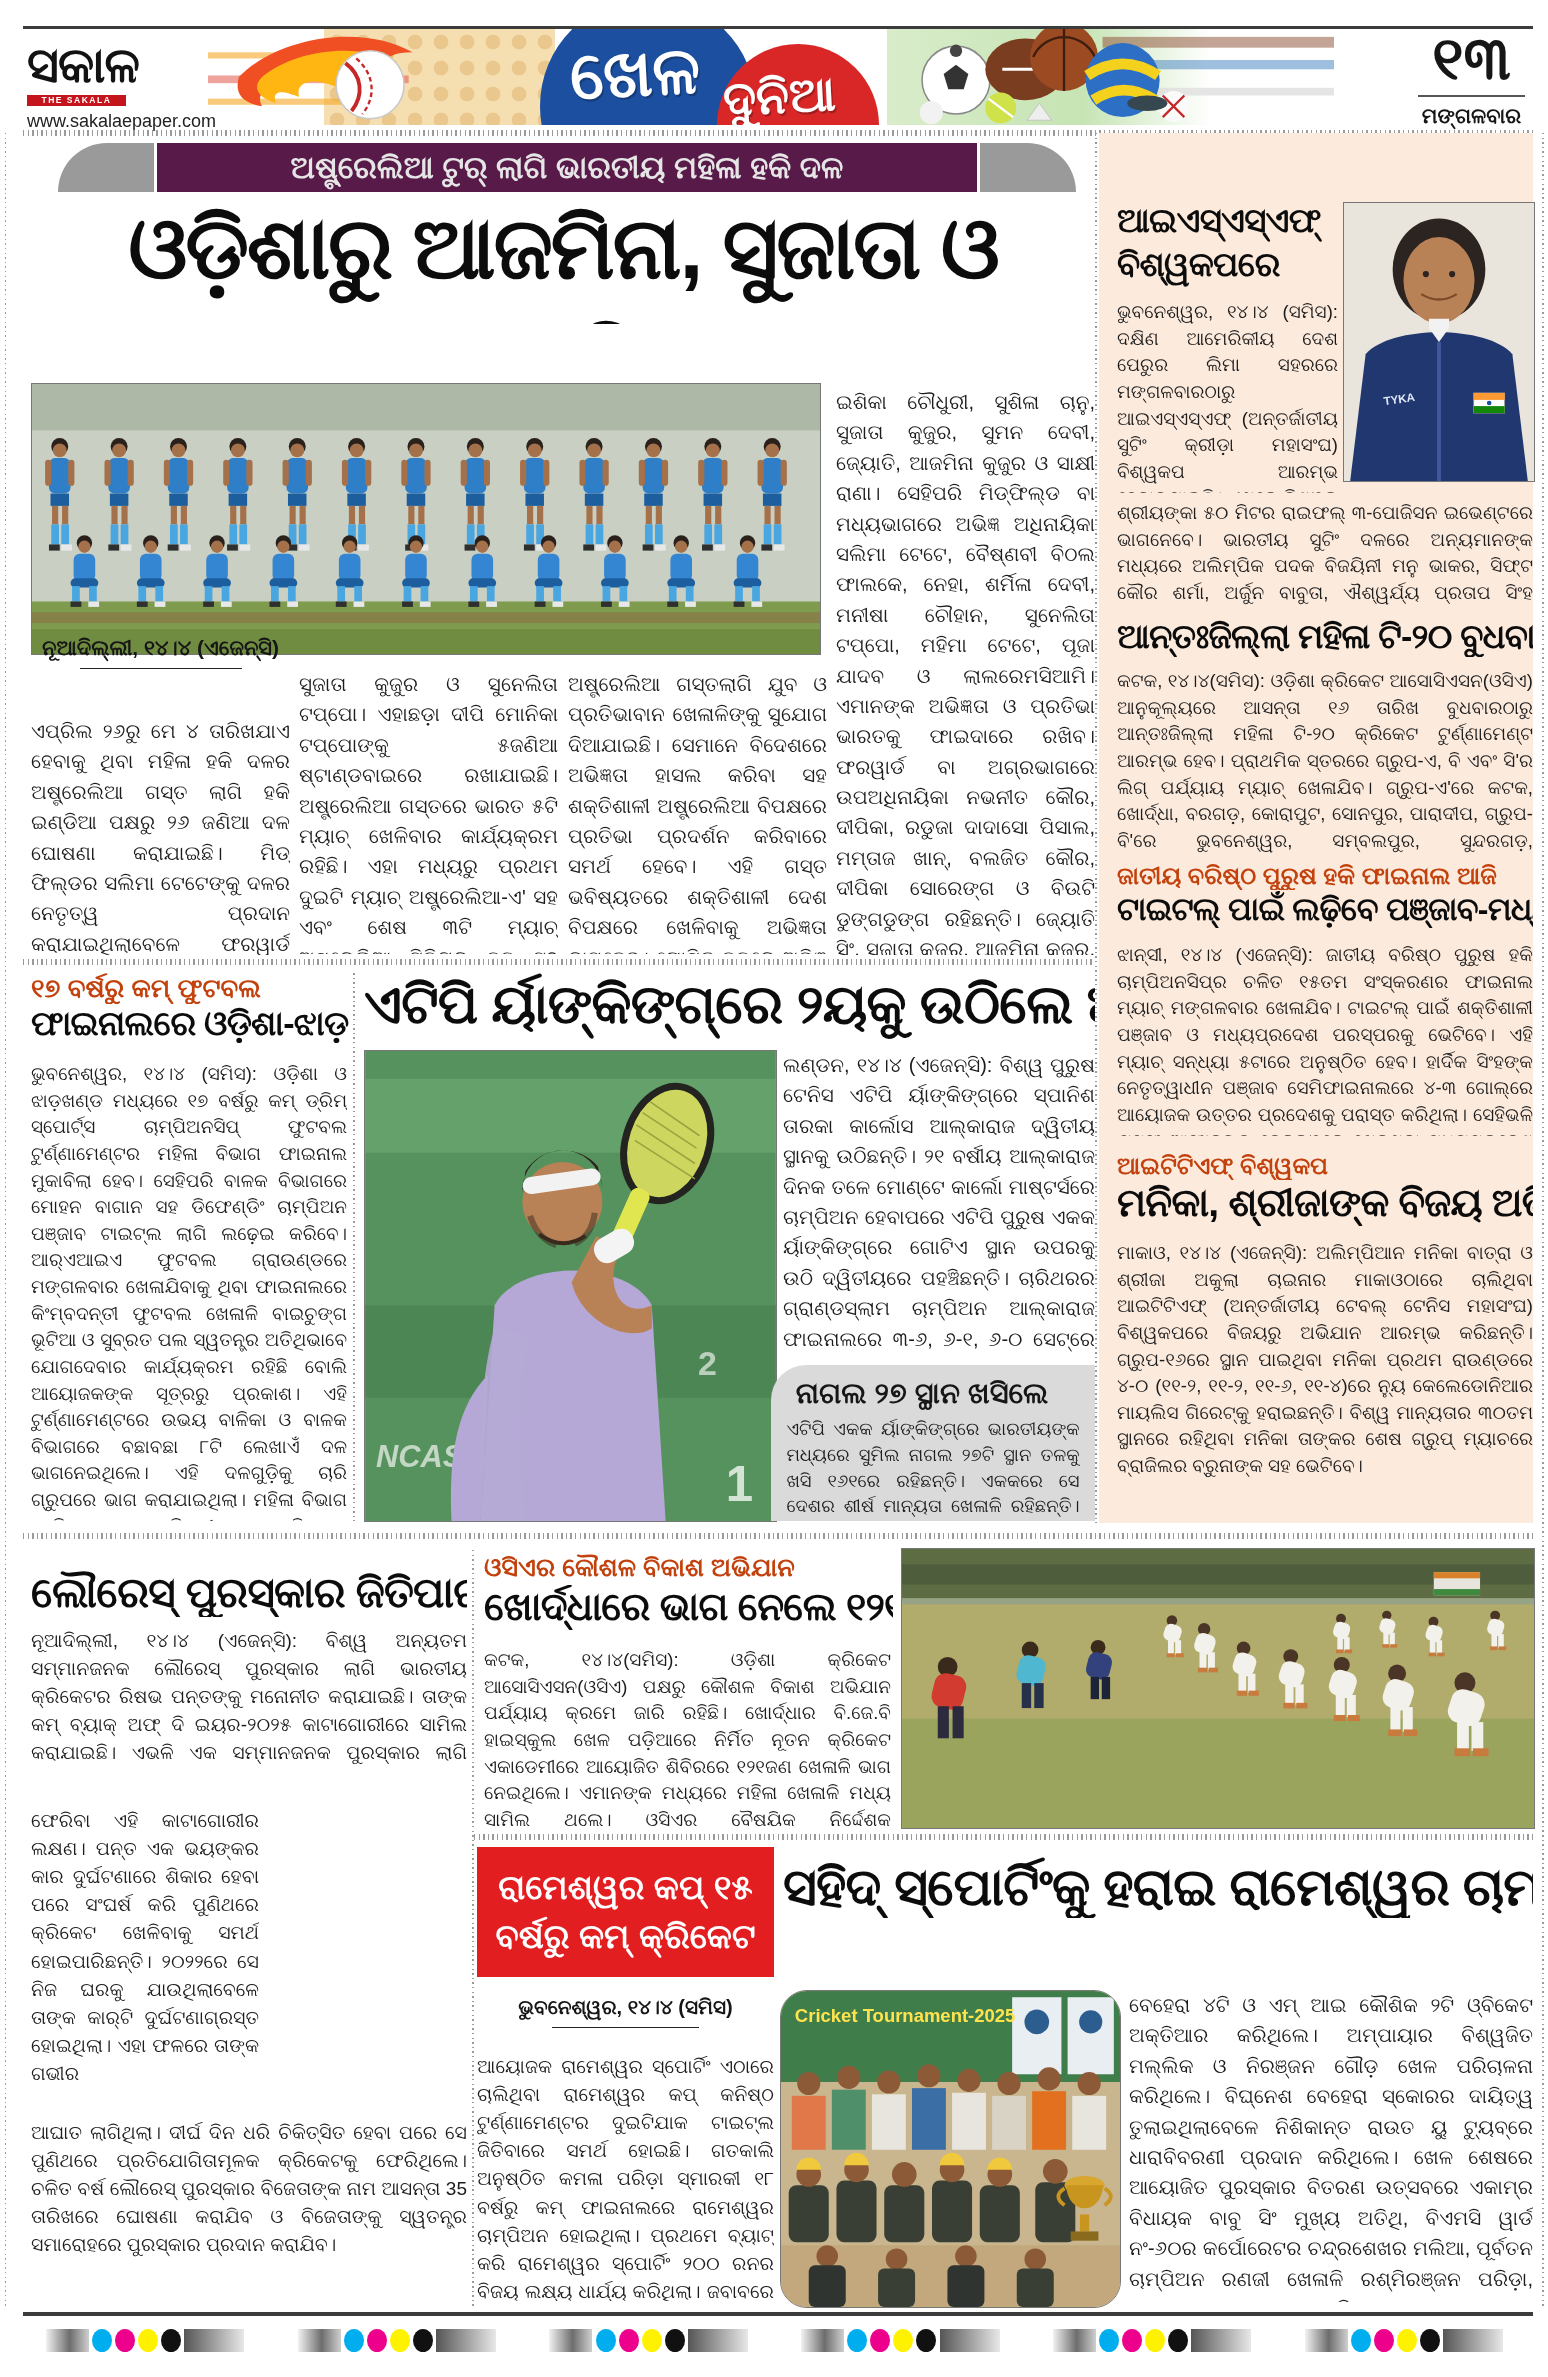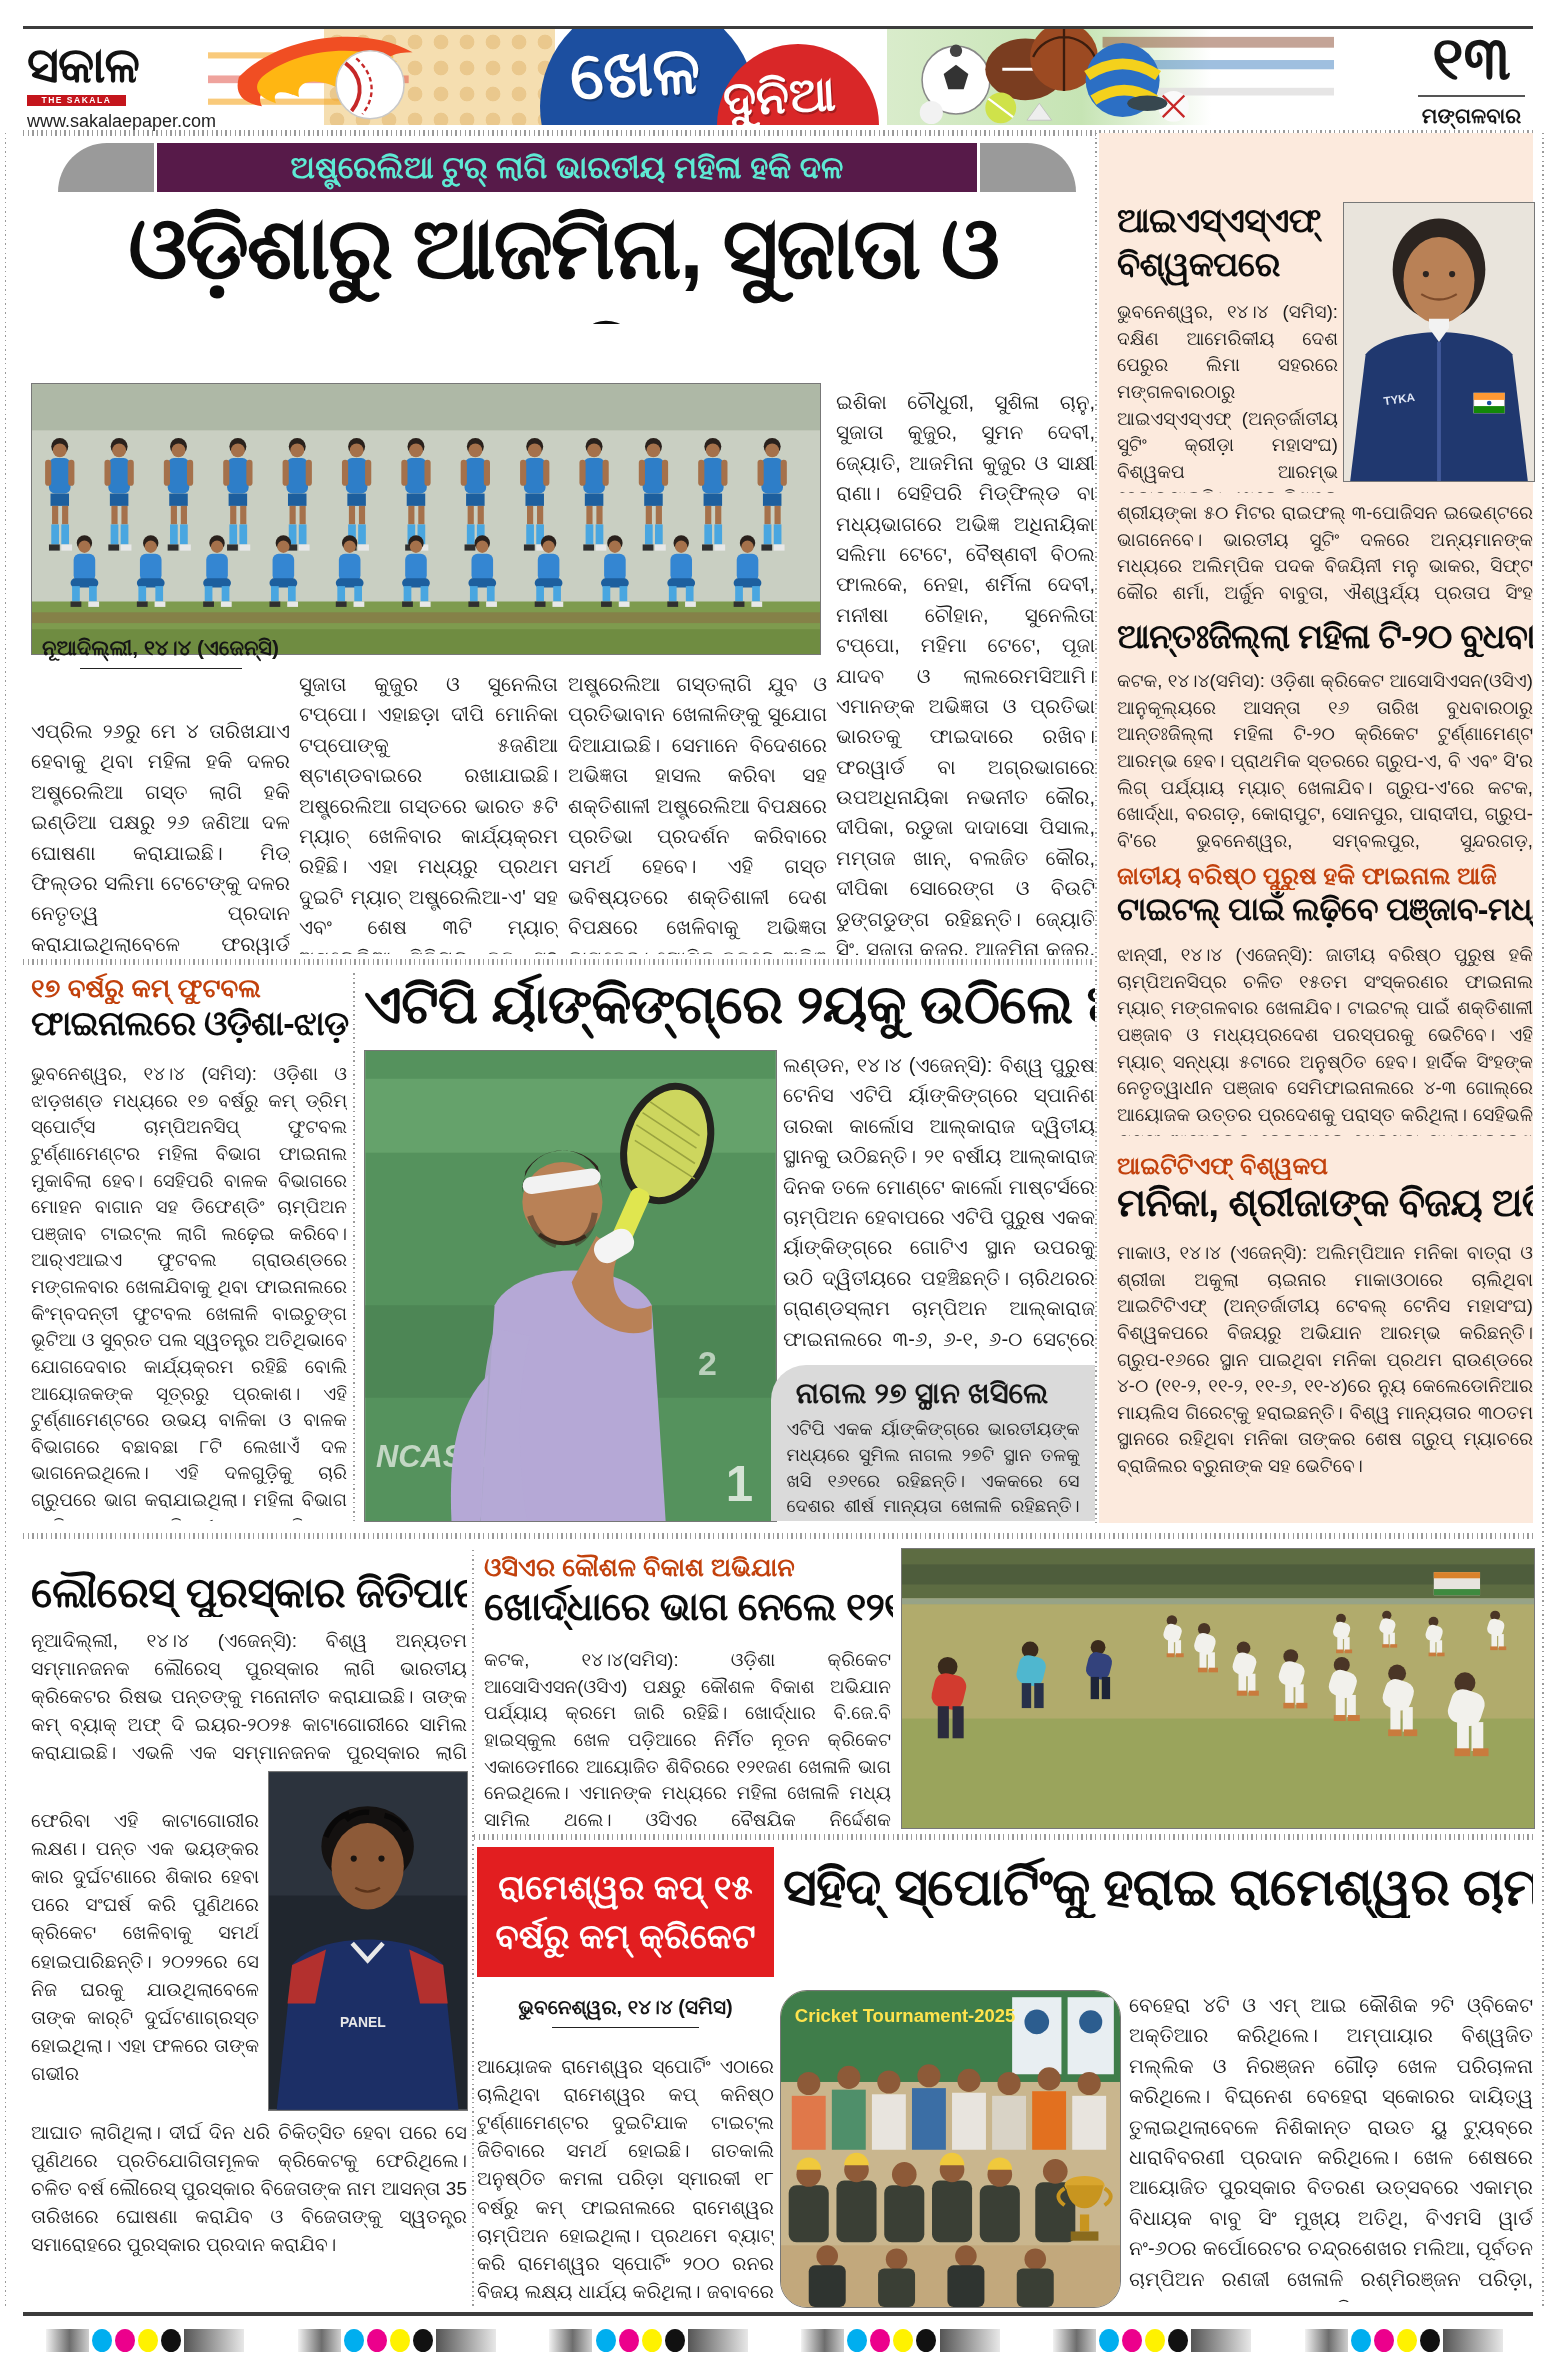--- a/index.html
+++ b/index.html
@@ -16,21 +16,21 @@
   .hl-xl{font-size:54px;white-space:nowrap;overflow:hidden;}
   .hl-md{font-size:32px;line-height:1.28;overflow:hidden;}
   .kick{font-size:24px;font-weight:700;color:#c2410c;white-space:nowrap;overflow:hidden;}
   .dotted-h{background:repeating-linear-gradient(90deg,#9a9a9a 0 1.5px,transparent 1.5px 4.6px);height:6.2px;}
   .dotted-v{background:repeating-linear-gradient(180deg,#9a9a9a 0 1.5px,transparent 1.5px 4.6px);width:1.5px;}
   .news-photo{border:0.8px solid #777;overflow:hidden;background:#ccc;}
   .dateline{font-size:21px;font-weight:700;text-align:center;}
   .dl-rule{height:1.5px;background:#222;margin:7.7px auto 0 auto;width:162px;}
   .kicker-wrap{background:transparent;}
   .kicker-purple{position:absolute;left:99px;right:99px;top:0;bottom:0;background:#571a49;
-    display:flex;align-items:center;justify-content:center;color:#5eead4;font-size:31px;font-weight:700;}
+    display:flex;align-items:center;justify-content:center;color:#e5e5e5;font-size:31px;font-weight:700;}
   .kicker-end{position:absolute;top:0;bottom:0;width:96px;background:#9a9a9a;}
   .kicker-end.l{left:0;border-top-left-radius:73px;}
   .kicker-end.r{right:0;border-top-right-radius:73px;}
   .graybox{background:#dadada;border-top-left-radius:35px;padding:10.8px 15.4px;box-sizing:border-box;}
   .graybox .t{font-size:29px;font-weight:800;margin:1.5px 0 6.2px 9.3px;}
   .redbox{background:#e21e20;color:#fff;display:flex;align-items:center;justify-content:center;
     flex-direction:column;font-size:34px;font-weight:800;line-height:1.45;text-align:center;}
   .regbar{display:flex;align-items:center;gap:3.1px;}
   .regbar .gs{height:23px;width:43px;background:linear-gradient(90deg,#f2f2f2,#6d6d6d 55%,#cfcfcf);}
   .regbar .gs2{height:23px;width:60px;background:linear-gradient(90deg,#555,#e8e8e8);}
@@ -270,37 +270,20 @@
     <div class="t">ନାଗଲ ୨୭ ସ୍ଥାନ ଖସିଲେ</div>
     <div class="bt bt23" style="height:100px;">ଏଟିପି ଏକକ ର୍ୟାଙ୍କିଙ୍ଗ୍‌ରେ ଭାରତୀୟଙ୍କ ମଧ୍ୟରେ ସୁମିଲ ନାଗଲ ୨୭ଟି ସ୍ଥାନ ତଳକୁ ଖସି ୧୬୧ରେ ରହିଛନ୍ତି। ଏକକରେ ସେ ଦେଶର ଶୀର୍ଷ ମାନ୍ୟତା ଖେଳାଳି ରହିଛନ୍ତି। ମୁକୁନ୍ଦ ଶଶିକୁମାର ୪୫୫ତମ ଓ ଆର୍ଯ୍ୟନ ଶାହ ୪୬୭ତମ ସ୍ଥାନ ହାସଲ କରିଛନ୍ତି। ସେହିଭଳି ଡବଲ୍ସରେ ଯୁକି ଭାମ୍ବ୍ରୀ ୨୮ରୁ ୨୬ତମ ସ୍ଥାନକୁ ଉଠିଛନ୍ତି। ରୋହନ ବୋପାନ୍ନା ମଧ୍ୟ ୪ଟି ପାହାଚ ଉନ୍ନତି କରି ୩୯ତମ ସ୍ଥାନରେ ପହଞ୍ଚିଛନ୍ତି।</div>
   </div>
 
   <div class="abs dotted-h" style="left:23px;top:1533px;width:1510px;"></div>
 
   <div class="abs hl" style="left:31px;top:1569px;width:436px;font-size:42px;white-space:nowrap;overflow:hidden;">ଲୌରେସ୍ ପୁରସ୍କାର ଜିତିପାରନ୍ତି ପନ୍ତ</div>
   <div class="abs bt bt25" style="left:31px;top:1627px;width:436px;height:137px;">ନୂଆଦିଲ୍ଲୀ, ୧୪।୪ (ଏଜେନ୍ସି): ବିଶ୍ୱ ଅନ୍ୟତମ ସମ୍ମାନଜନକ ଲୌରେସ୍ ପୁରସ୍କାର ଲାଗି ଭାରତୀୟ କ୍ରିକେଟର ରିଷଭ ପନ୍ତଙ୍କୁ ମନୋନୀତ କରାଯାଇଛି। ତାଙ୍କ କମ୍ ବ୍ୟାକ୍ ଅଫ୍ ଦି ଇୟର-୨୦୨୫ କାଟାଗୋରୀରେ ସାମିଲ କରାଯାଇଛି। ଏଭଳି ଏକ ସମ୍ମାନଜନକ ପୁରସ୍କାର ଲାଗି ମନୋନୀତ ହେବା ଏକ ଗର୍ବର ବିଷୟ ବୋଲି କୁହାଯାଉଛି। କଠିନ ପରିସ୍ଥିତିର ସମ୍ମୁଖୀନ ହେବା ଓ ଏହା ମଧ୍ୟରେ ସଂଘର୍ଷ କରି ପୁଣିଥରେ ପ୍ରତିଯୋଗିତାମୂଳକ ଖେଳକୁ</div>
   <div class="abs bt bt25" style="left:31px;top:1771px;width:228px;height:338px;margin-top:36px;">ଫେରିବା ଏହି କାଟାଗୋରୀର ଲକ୍ଷଣ। ପନ୍ତ ଏକ ଭୟଙ୍କର କାର ଦୁର୍ଘଟଣାରେ ଶିକାର ହେବା ପରେ ସଂଘର୍ଷ କରି ପୁଣିଥରେ କ୍ରିକେଟ ଖେଳିବାକୁ ସମର୍ଥ ହୋଇପାରିଛନ୍ତି। ୨୦୨୨ରେ ସେ ନିଜ ଘରକୁ ଯାଉଥିଲାବେଳେ ତାଙ୍କ କାର୍‌ଟି ଦୁର୍ଘଟଣାଗ୍ରସ୍ତ ହୋଇଥିଲା। ଏହା ଫଳରେ ତାଙ୍କ ଗଭୀର</div>
 
-  <div class="abs news-photo" style="left:268px;top:1771px;width:198px;height:338px;">
-    <svg width="198" height="338" viewBox="0 0 257 438">
-      <rect width="257" height="438" fill="#20262e"></rect>
-      <rect width="257" height="160" fill="#2c333d"></rect>
-      <ellipse cx="128" cy="96" rx="60" ry="52" fill="#141110"></ellipse>
-      <path d="M74,84 q10,-26 30,-30 M100,62 q14,-12 30,-10 M150,56 q18,4 28,20" stroke="#090808" stroke-width="7" fill="none"></path>
-      <ellipse cx="128" cy="122" rx="47" ry="56" fill="#8d5a38"></ellipse>
-      <circle cx="110" cy="112" r="4" fill="#1a1410"></circle>
-        <circle cx="146" cy="112" r="4" fill="#1a1410"></circle>
-      <path d="M112,150 q16,10 32,0" stroke="#5c3319" stroke-width="3" fill="none"></path>
-      <path d="M10,438 L30,250 C64,206 192,206 226,250 L246,438 Z" fill="#1c2f66"></path>
-      <path d="M30,250 L74,230 L60,300 L24,300 Z" fill="#b3302e"></path>
-      <path d="M226,250 L182,230 L196,300 L232,300 Z" fill="#b3302e"></path>
-      <path d="M108,222 L128,244 L148,222" stroke="#e8e8e8" stroke-width="6" fill="none"></path>
-      <text x="92" y="330" font-size="18" font-weight="bold" fill="#e8e8e8">PANEL</text>
-    </svg>
-  </div>
 
   <div class="abs bt bt25" style="left:31px;top:2119px;width:436px;height:182px;">ଆଘାତ ଲାଗିଥିଲା। ଦୀର୍ଘ ଦିନ ଧରି ଚିକିତ୍ସିତ ହେବା ପରେ ସେ ପୁଣିଥରେ ପ୍ରତିଯୋଗିତାମୂଳକ କ୍ରିକେଟକୁ ଫେରିଥିଲେ। ଚଳିତ ବର୍ଷ ଲୌରେସ୍ ପୁରସ୍କାର ବିଜେତାଙ୍କ ନାମ ଆସନ୍ତା 35 ତାରିଖରେ ଘୋଷଣା କରାଯିବ ଓ ବିଜେତାଙ୍କୁ ସ୍ୱତନ୍ତ୍ର ସମାରୋହରେ ପୁରସ୍କାର ପ୍ରଦାନ କରାଯିବ।</div>
 
   <div class="abs dotted-v" style="left:472px;top:1550px;height:756px;"></div>
 
   <div class="abs kick" style="left:484px;top:1553px;width:409px;font-size:25.4px;">ଓସିଏର କୌଶଳ ବିକାଶ ଅଭିଯାନ</div>
   <div class="abs hl" style="left:484px;top:1585px;width:409px;font-size:39px;white-space:nowrap;overflow:hidden;">ଖୋର୍ଦ୍ଧାରେ ଭାଗ ନେଲେ ୧୨୧ ଖେଳାଳି</div>
   <div class="abs bt bt24" style="left:484px;top:1647px;width:407px;height:179px;">କଟକ, ୧୪।୪(ସମିସ): ଓଡ଼ିଶା କ୍ରିକେଟ ଆସୋସିଏସନ(ଓସିଏ) ପକ୍ଷରୁ କୌଶଳ ବିକାଶ ଅଭିଯାନ ପର୍ଯ୍ୟାୟ କ୍ରମେ ଜାରି ରହିଛି। ଖୋର୍ଦ୍ଧାର ବି.ଜେ.ବି ହାଇସ୍କୁଲ ଖେଳ ପଡ଼ିଆରେ ନିର୍ମିତ ନୂତନ କ୍ରିକେଟ ଏକାଡେମୀରେ ଆୟୋଜିତ ଶିବିରରେ ୧୨୧ଜଣ ଖେଳାଳି ଭାଗ ନେଇଥିଲେ। ଏମାନଙ୍କ ମଧ୍ୟରେ ମହିଳା ଖେଳାଳି ମଧ୍ୟ ସାମିଲ ଥିଲେ। ଓସିଏର ବୈଷୟିକ ନିର୍ଦ୍ଦେଶକ ଭି.ଭେଙ୍କଟରାମ ଏହି ଦୁଇ ଦିନିଆ ଶିବିର ପରିଚାଳନା କରିଥିଲେ। ଓସିଏ ଏକାଡେମୀ ପ୍ରଶିକ୍ଷକ ପ୍ରୀତମଜିତ ଦାସ, ପ୍ରଭାତ ନାୟକ, କେ.ଭି. ପ୍ରସାଦଙ୍କ ସମେତ ଜିଲ୍ଲା ଦଳର ପ୍ରଶିକ୍ଷକ ସୌମେନ୍ଦ୍ର ମହାନ୍ତି ସହଯୋଗ କରିଥିଲେ।</div>
 
   <div class="abs news-photo" style="left:901px;top:1548px;width:632px;height:279px;">

